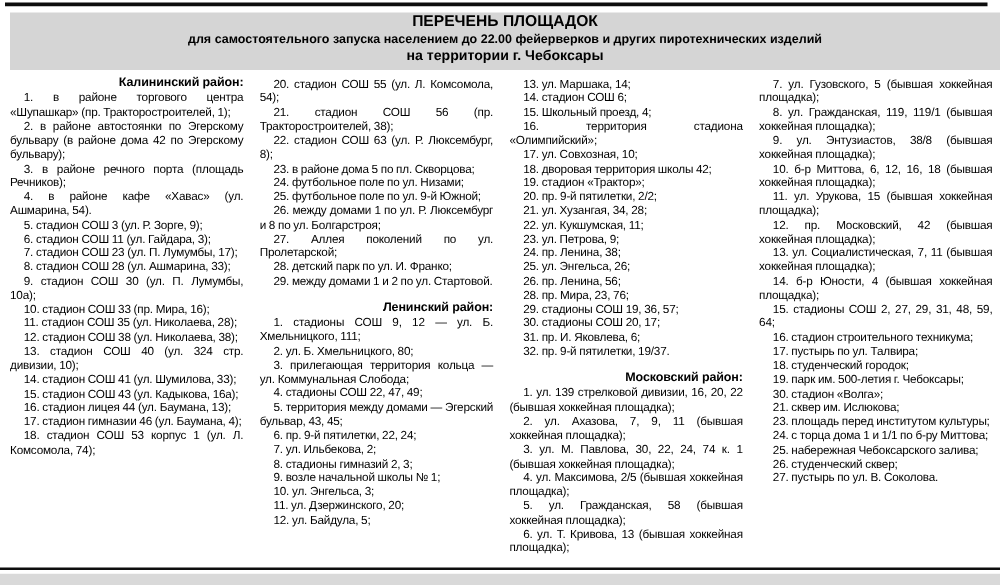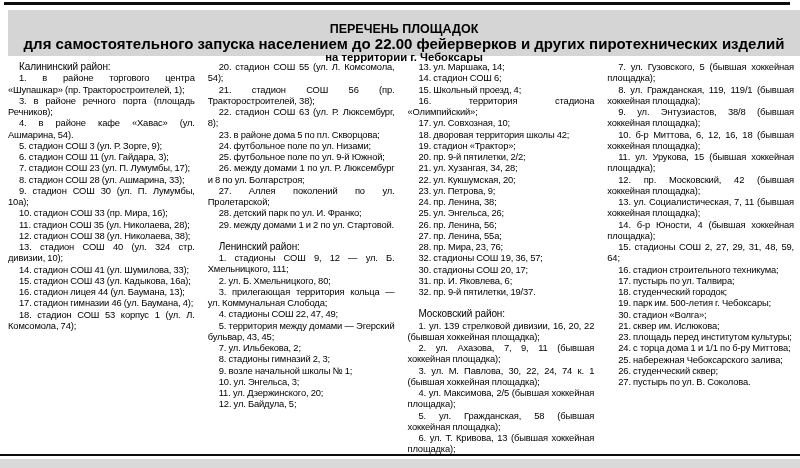--- a/index.html
+++ b/index.html
@@ -3,38 +3,38 @@
 <meta charset="utf-8">
 <style>
   html,body{margin:0;padding:0;background:#ffffff;}
   .page{
     position:relative;width:800px;height:468px;background:#ffffff;overflow:hidden;
     font-family:"Liberation Sans","DejaVu Sans",sans-serif;color:#000;
   }
   .top-rule{position:absolute;left:4px;right:10px;top:2px;height:3px;background:#0d0d0d;}
   .header-box{
     position:absolute;left:8px;right:0;top:10px;height:46px;background:#d5d5d5;
-    text-align:center;padding-top:12px;box-sizing:border-box;
+    text-align:center;padding-top:0;box-sizing:border-box;
   }
   .header-line1{font-size:12.5px;font-weight:bold;line-height:15px;letter-spacing:0;}
-  .header-line2{font-size:15px;font-weight:bold;line-height:13.5px;}
+  .header-line2{font-size:10px;font-weight:bold;line-height:13.5px;}
   .header-line3{font-size:11.3px;font-weight:bold;line-height:13.5px;}
   .cols{
     position:absolute;left:8px;right:6px;top:61px;bottom:13px;
     display:flex;gap:13px;overflow:hidden;
   }
   .col{flex:1 1 0;min-width:0;}
   .item{
     margin:0;font-size:9.4px;line-height:11.25px;letter-spacing:-0.15px;
     text-align:justify;text-indent:11px;word-spacing:-0.2px;
     -webkit-hyphens:auto;hyphens:auto;
   }
   .district{
-    margin:11px 0 0 0;font-size:10px;line-height:11.25px;font-weight:normal;
-    text-indent:11px;letter-spacing:-0.1px;
+    margin:11px 0 0 0;font-size:10px;line-height:11.25px;font-weight:bold;
+    text-indent:11px;letter-spacing:-0.1px;text-align:right;
   }
   .col .district:first-child{margin-top:0;}
   .bottom-rule{position:absolute;left:0;right:0;top:454px;height:2px;background:#0d0d0d;}
   .footer-strip{position:absolute;left:0;right:0;top:459px;bottom:0;background:#d9d9d9;}
 </style>
 </head>
 <body>
 
 <div class="page">
   <div class="top-rule" style="background: rgb(13, 13, 13);"></div>
@@ -42,20 +42,21 @@
   <div class="header-box" style="background: rgb(213, 213, 213);">
     <div class="header-line1">ПЕРЕЧЕНЬ ПЛОЩАДОК</div>
     <div class="header-line2">для самостоятельного запуска населением до 22.00 фейерверков и других пиротехнических изделий</div>
     <div class="header-line3">на территории г. Чебоксары</div>
   </div>
 
   <div class="cols">
       <div class="col">
         <p class="district" lang="ru">Калининский район:</p>
         <p class="item" lang="ru">1. в районе торгового центра «Шупашкар» (пр. Тракторостроителей, 1);</p>
+        <p class="item" lang="ru">2. в районе автостоянки по Эгерскому бульвару (в районе дома 42 по Эгерскому бульвару);</p>
         <p class="item" lang="ru">3. в районе речного порта (площадь Речников);</p>
         <p class="item" lang="ru">4. в районе кафе «Хавас» (ул. Ашмарина, 54).</p>
         <p class="item" lang="ru">5. стадион СОШ 3 (ул. Р. Зорге, 9);</p>
         <p class="item" lang="ru">6. стадион СОШ 11 (ул. Гайдара, 3);</p>
         <p class="item" lang="ru">7. стадион СОШ 23 (ул. П. Лумумбы, 17);</p>
         <p class="item" lang="ru">8. стадион СОШ 28 (ул. Ашмарина, 33);</p>
         <p class="item" lang="ru">9. стадион СОШ 30 (ул. П. Лумумбы, 10а);</p>
         <p class="item" lang="ru">10. стадион СОШ 33 (пр. Мира, 16);</p>
         <p class="item" lang="ru">11. стадион СОШ 35 (ул. Николаева, 28);</p>
         <p class="item" lang="ru">12. стадион СОШ 38 (ул. Николаева, 38);</p>
@@ -76,45 +77,45 @@
         <p class="item" lang="ru">26. между домами 1 по ул. Р. Люксембург и 8 по ул. Болгарстроя;</p>
         <p class="item" lang="ru">27. Аллея поколений по ул. Пролетарской;</p>
         <p class="item" lang="ru">28. детский парк по ул. И. Франко;</p>
         <p class="item" lang="ru">29. между домами 1 и 2 по ул. Стартовой.</p>
         <p class="district" lang="ru">Ленинский район:</p>
         <p class="item" lang="ru">1. стадионы СОШ 9, 12 — ул. Б. Хмельницкого, 111;</p>
         <p class="item" lang="ru">2. ул. Б. Хмельницкого, 80;</p>
         <p class="item" lang="ru">3. прилегающая территория кольца — ул. Коммунальная Слобода;</p>
         <p class="item" lang="ru">4. стадионы СОШ 22, 47, 49;</p>
         <p class="item" lang="ru">5. территория между домами — Эгерский бульвар, 43, 45;</p>
+        <p class="item" lang="ru">6. пр. 9-й пятилетки, 22, 24;</p>
         <p class="item" lang="ru">7. ул. Ильбекова, 2;</p>
         <p class="item" lang="ru">8. стадионы гимназий 2, 3;</p>
         <p class="item" lang="ru">9. возле начальной школы № 1;</p>
         <p class="item" lang="ru">10. ул. Энгельса, 3;</p>
         <p class="item" lang="ru">11. ул. Дзержинского, 20;</p>
         <p class="item" lang="ru">12. ул. Байдула, 5;</p>
       </div>
       <div class="col">
         <p class="item" lang="ru">13. ул. Маршака, 14;</p>
         <p class="item" lang="ru">14. стадион СОШ 6;</p>
         <p class="item" lang="ru">15. Школьный проезд, 4;</p>
         <p class="item" lang="ru">16. территория стадиона «Олимпийский»;</p>
         <p class="item" lang="ru">17. ул. Совхозная, 10;</p>
         <p class="item" lang="ru">18. дворовая территория школы 42;</p>
         <p class="item" lang="ru">19. стадион «Трактор»;</p>
         <p class="item" lang="ru">20. пр. 9-й пятилетки, 2/2;</p>
         <p class="item" lang="ru">21. ул. Хузангая, 34, 28;</p>
-        <p class="item" lang="ru">22. ул. Кукшумская, 20;</p>
+        <p class="item" lang="ru">22. ул. Кукшумская, 11;</p>
         <p class="item" lang="ru">23. ул. Петрова, 9;</p>
         <p class="item" lang="ru">24. пр. Ленина, 38;</p>
         <p class="item" lang="ru">25. ул. Энгельса, 26;</p>
         <p class="item" lang="ru">26. пр. Ленина, 56;</p>
-        <p class="item" lang="ru">27. пр. Ленина, 55а;</p>
         <p class="item" lang="ru">28. пр. Мира, 23, 76;</p>
-        <p class="item" lang="ru">32. стадионы СОШ 19, 36, 57;</p>
+        <p class="item" lang="ru">29. стадионы СОШ 19, 36, 57;</p>
         <p class="item" lang="ru">30. стадионы СОШ 20, 17;</p>
         <p class="item" lang="ru">31. пр. И. Яковлева, 6;</p>
         <p class="item" lang="ru">32. пр. 9-й пятилетки, 19/37.</p>
         <p class="district" lang="ru">Московский район:</p>
         <p class="item" lang="ru">1. ул. 139 стрелковой дивизии, 16, 20, 22 (бывшая хоккейная площадка);</p>
         <p class="item" lang="ru">2. ул. Ахазова, 7, 9, 11 (бывшая хоккейная площадка);</p>
         <p class="item" lang="ru">3. ул. М. Павлова, 30, 22, 24, 74 к. 1 (бывшая хоккейная площадка);</p>
         <p class="item" lang="ru">4. ул. Максимова, 2/5 (бывшая хоккейная площадка);</p>
         <p class="item" lang="ru">5. ул. Гражданская, 58 (бывшая хоккейная площадка);</p>
         <p class="item" lang="ru">6. ул. Т. Кривова, 13 (бывшая хоккейная площадка);</p>

